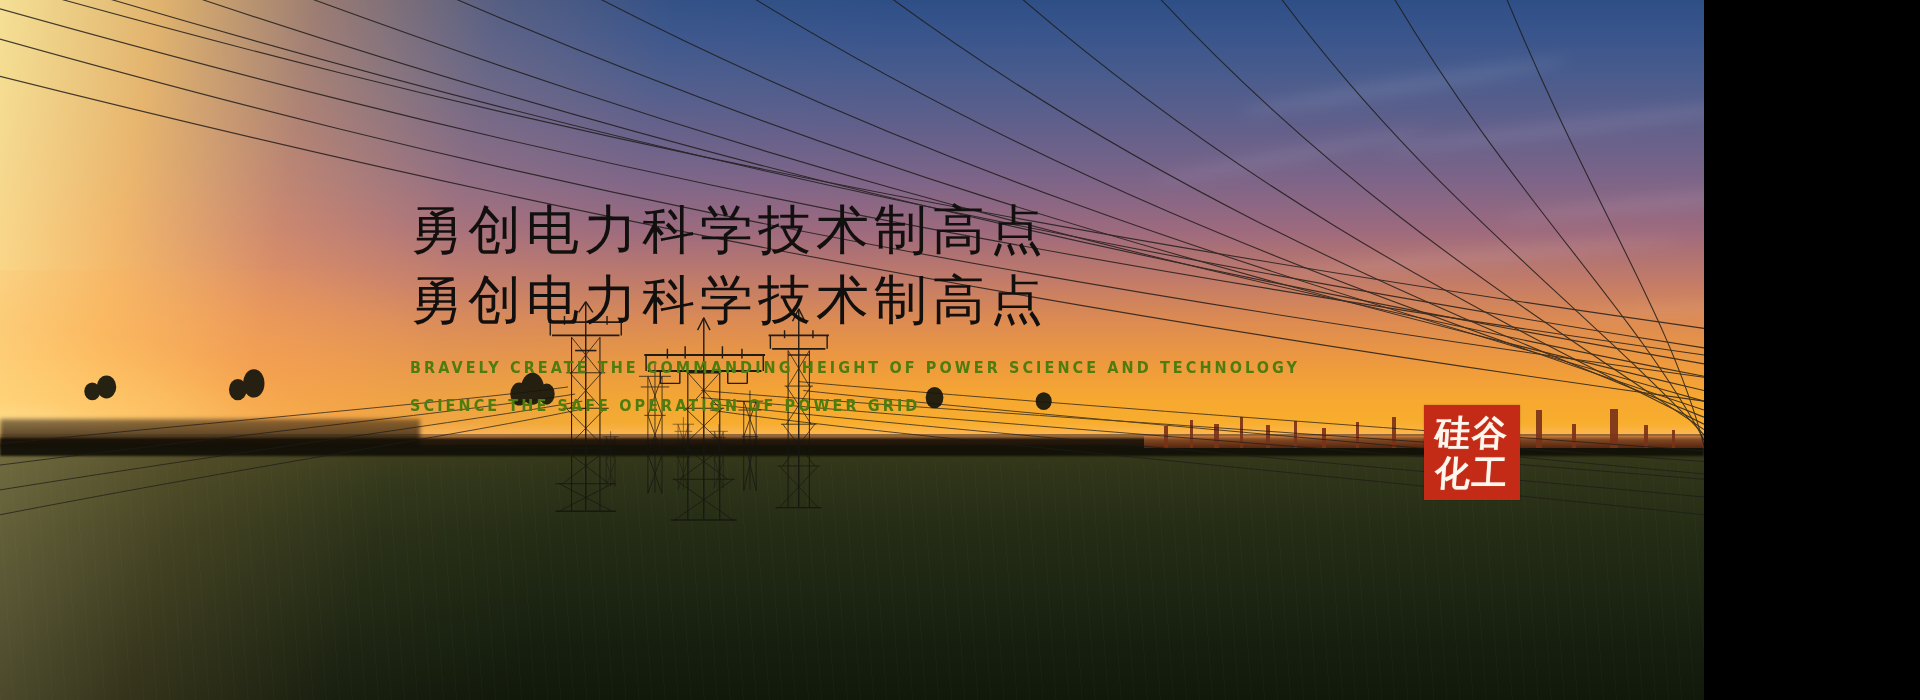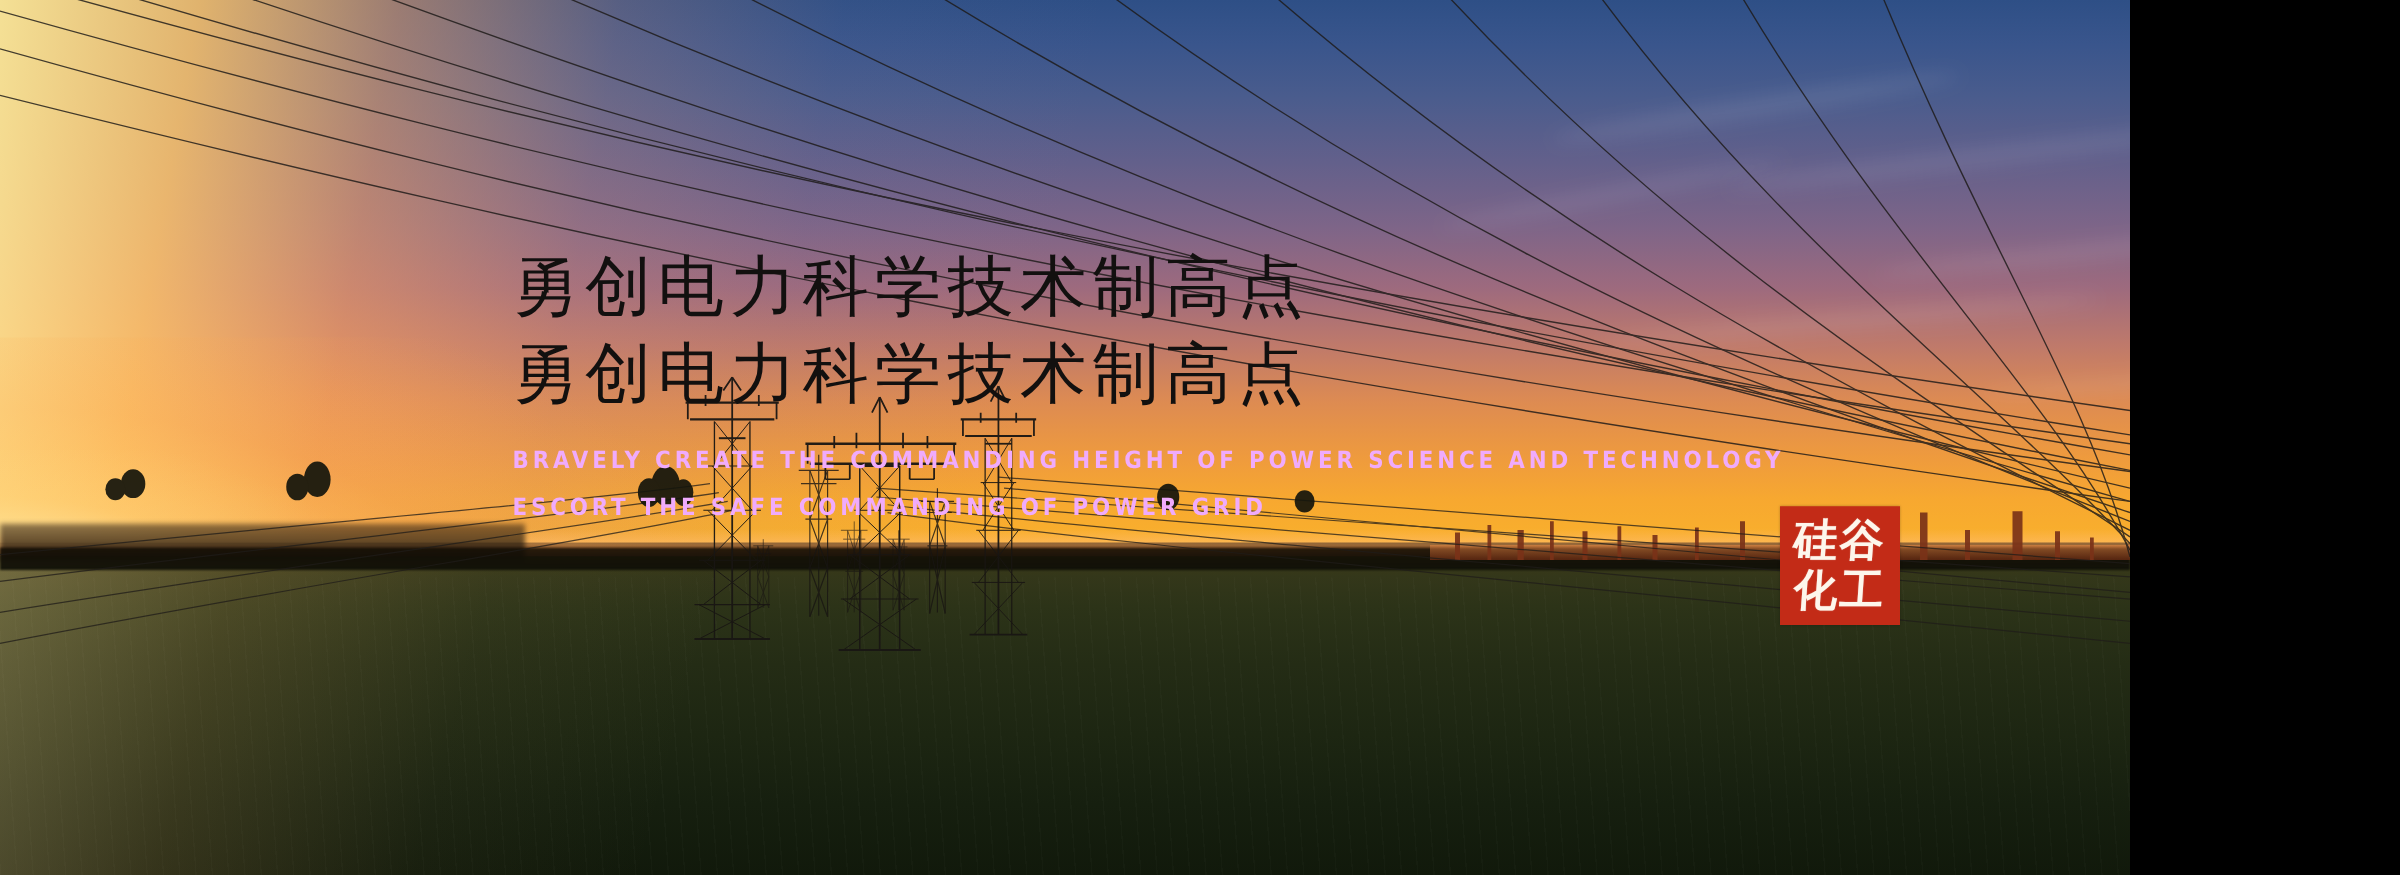--- a/index.html
+++ b/index.html
@@ -96,21 +96,21 @@
     background:linear-gradient(to bottom,rgba(235,140,70,.55),rgba(90,38,16,.95));}
 
   
   .copy{position:absolute;left:410px;top:195px;width:1120px;}
   .cn-line{
     color:#12100f;font-size:53px;line-height:70px;letter-spacing:5px;
     font-weight:500;font-family:"DejaVu Sans","Liberation Sans",sans-serif;
     white-space:nowrap;
   }
   .en-line{
-    color:#f0abfc;font-size:19px;line-height:38px;letter-spacing:3.1px;
+    color:#4d7c0f;font-size:16px;line-height:38px;letter-spacing:3.1px;
     font-weight:bold;white-space:nowrap;
     font-family:"DejaVu Sans Condensed","Liberation Sans",sans-serif;
   }
   .en-block{margin-top:14px;}
 
   
   .seal{position:absolute;left:1424px;top:405px;width:96px;height:95px;
     background:#c32b17;box-shadow:0 0 2px rgba(0,0,0,.25);
     display:flex;flex-direction:column;align-items:center;justify-content:center;}
   .seal span{color:#fdf6ec;font-size:35px;line-height:40px;font-weight:bold;
@@ -278,21 +278,21 @@
       <ellipse cx="1053" cy="448" rx="10" ry="12"></ellipse>
       <ellipse cx="1176" cy="452" rx="9" ry="10"></ellipse>
     </g>
   </svg>
 
   <div class="copy">
     <div class="cn-line">勇创电力科学技术制高点</div>
     <div class="cn-line">勇创电力科学技术制高点</div>
     <div class="en-block">
       <div class="en-line">BRAVELY CREATE THE COMMANDING HEIGHT OF POWER SCIENCE AND TECHNOLOGY</div>
-      <div class="en-line">ESCORT THE SAFE COMMANDING OF POWER GRID</div>
+      <div class="en-line">SCIENCE THE SAFE OPERATION OF POWER GRID</div>
     </div>
   </div>
 
   <div class="seal">
     <span>硅谷</span>
     <span>化工</span>
   </div>
 
 </div>
 

